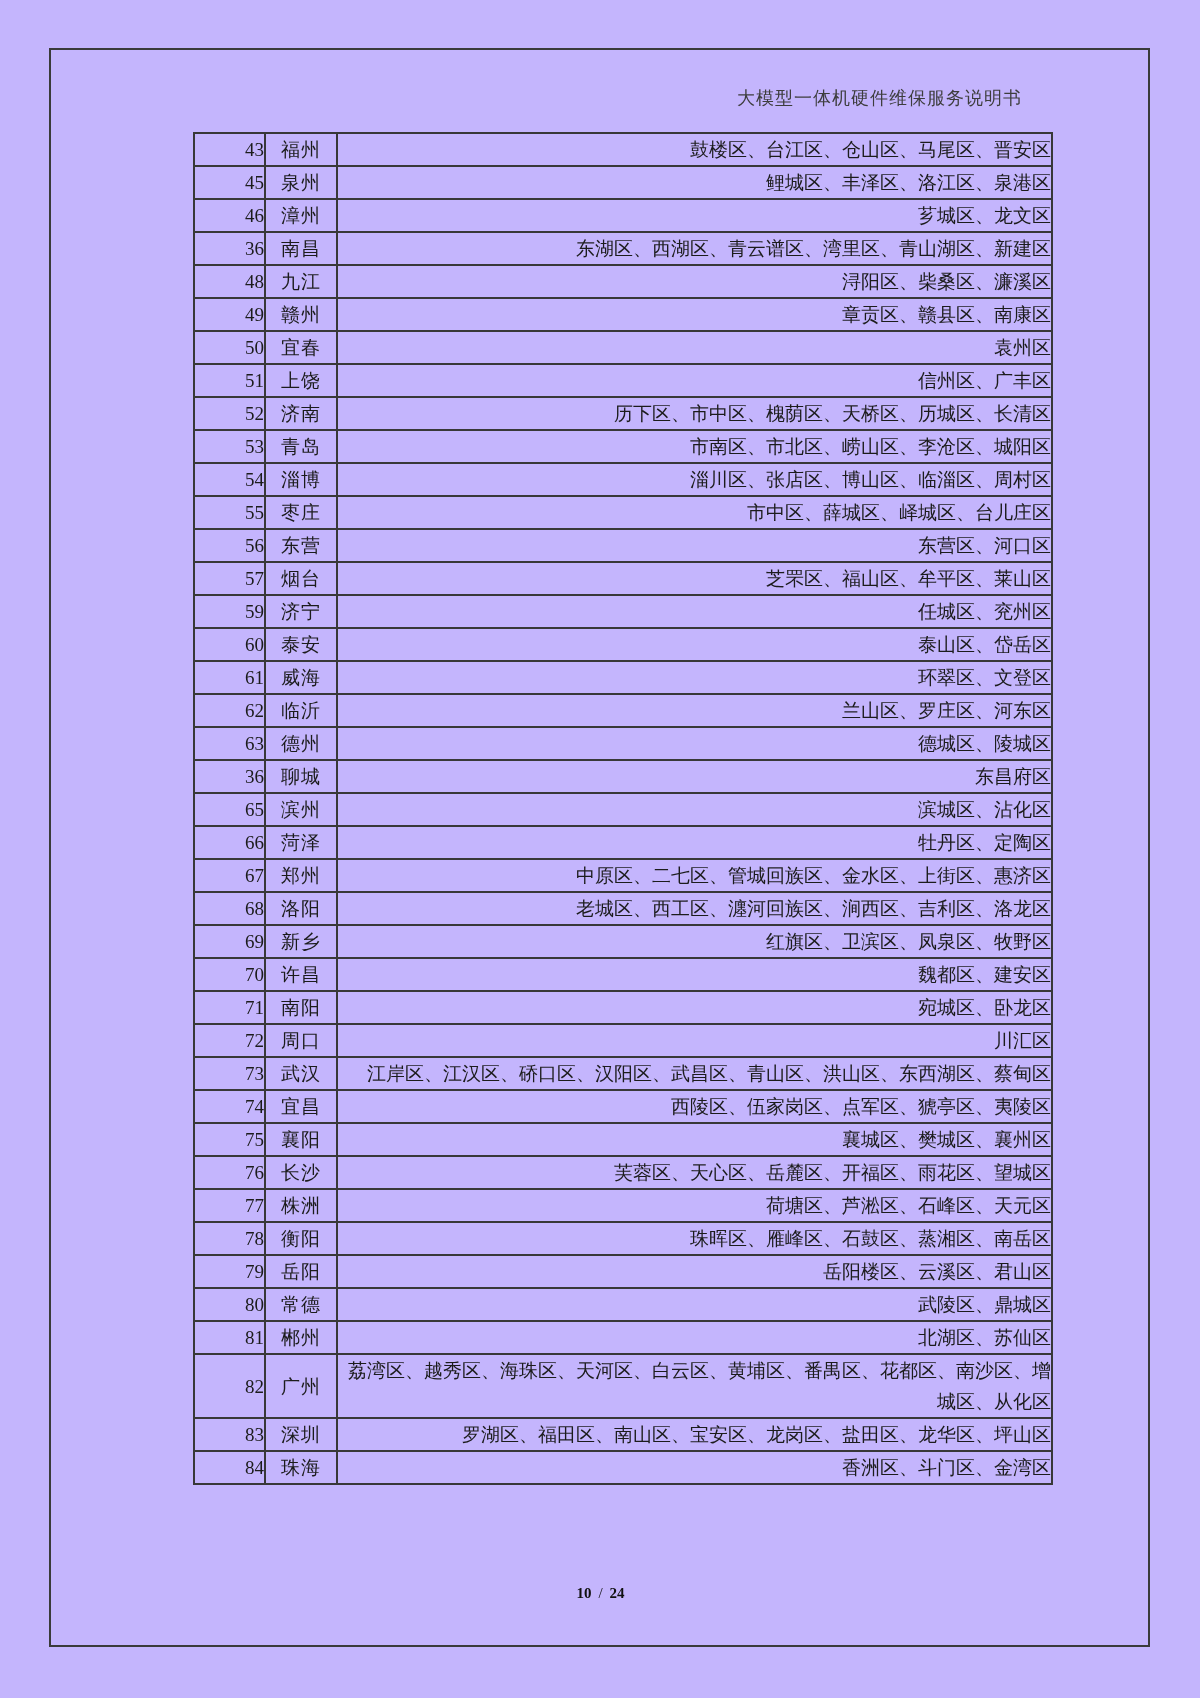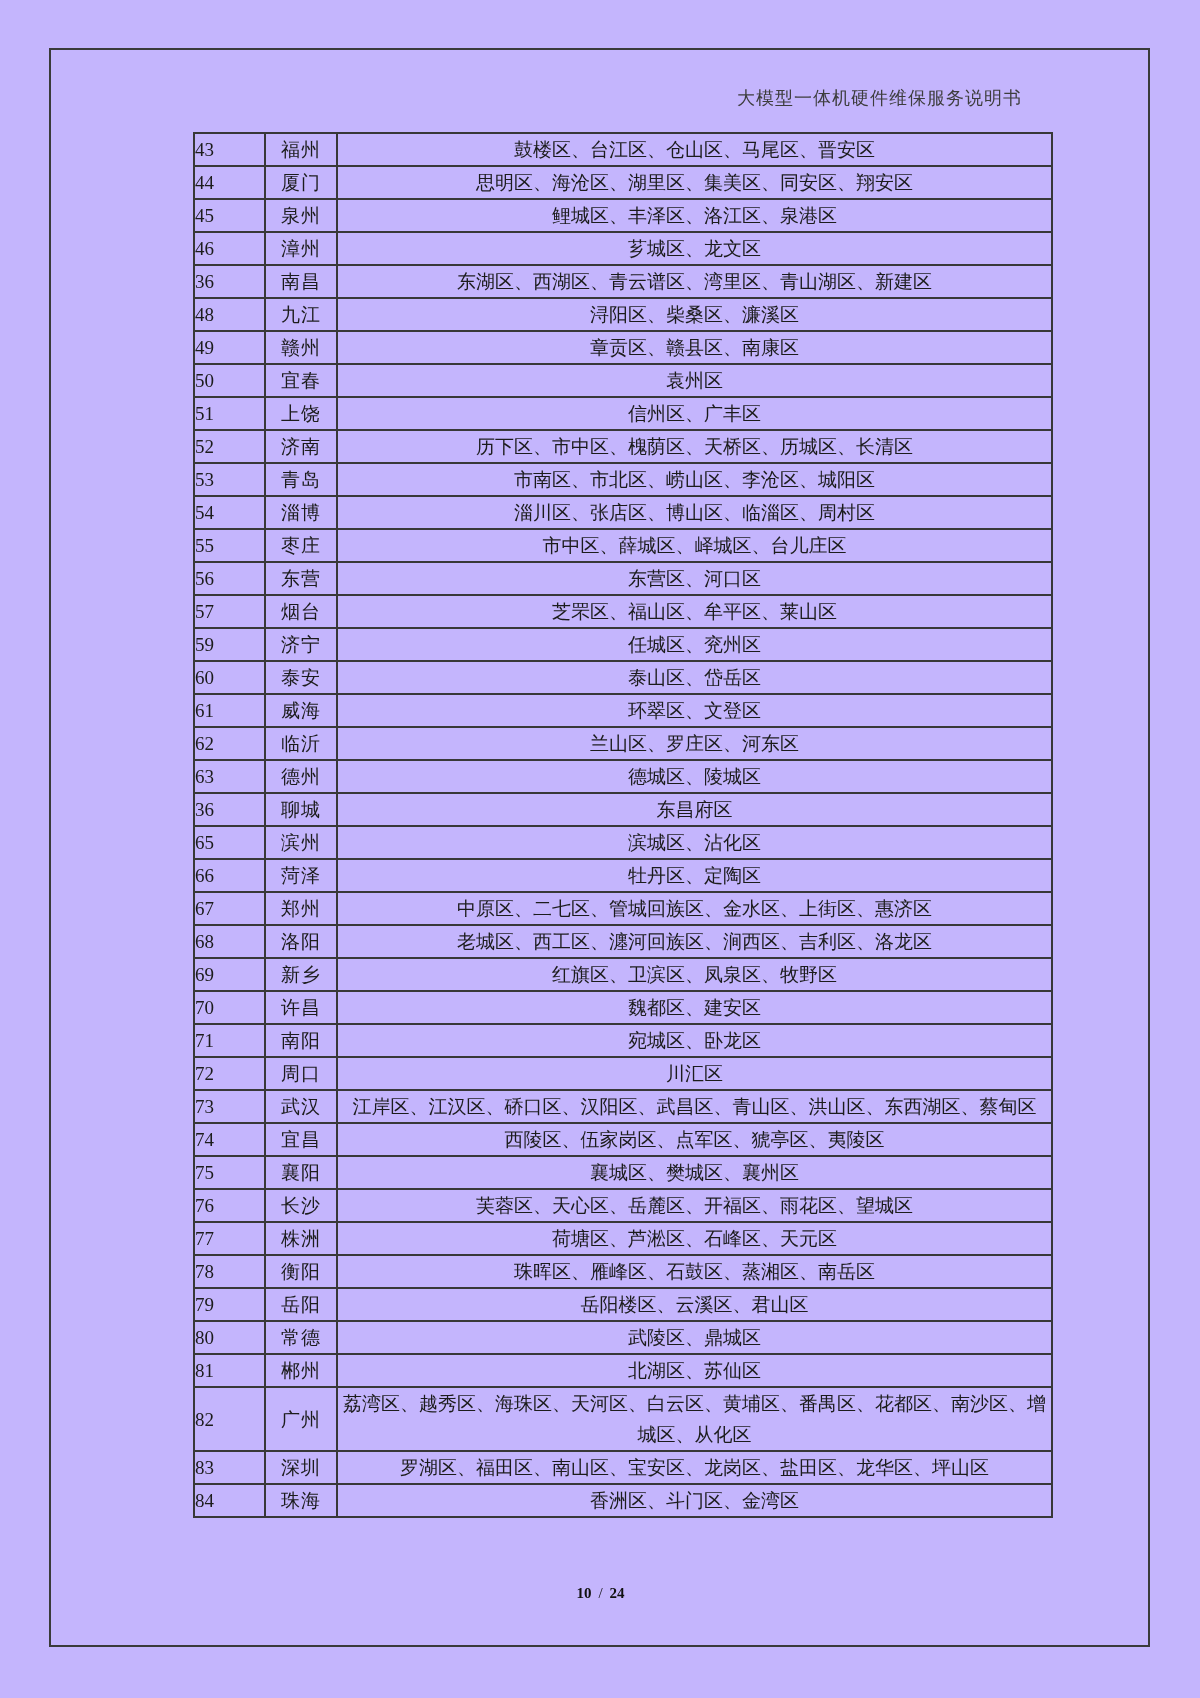--- a/index.html
+++ b/index.html
@@ -49,29 +49,29 @@
   table.city-table td {
     border: 2px solid #383838;
     height: 31px;
     padding: 0;
     font-size: 19px;
     line-height: 31px;
     vertical-align: middle;
     color: #1c1c1c;
   }
   td.col-no {
-    text-align: left;
+    text-align: right;
     font-family: "Liberation Serif", "DejaVu Serif", serif;
   }
   td.col-city {
     text-align: center;
     letter-spacing: 1px;
   }
   td.col-districts {
-    text-align: center;
+    text-align: right;
     padding-left: 11px;
     padding-right: 8px;
     line-height: 32px;
   }
   .footer {
     position: absolute;
     top: 1585px;
     left: 49px;
     width: 1103px;
     text-align: center;
@@ -96,25 +96,20 @@
       <col style="width:72px">
       <col style="width:715px">
     </colgroup>
     <tbody>
   <tr>
     <td class="col-no">43</td>
     <td class="col-city">福州</td>
     <td class="col-districts">鼓楼区、台江区、仓山区、马尾区、晋安区</td>
   </tr>
 
-  <tr>
-    <td class="col-no">44</td>
-    <td class="col-city">厦门</td>
-    <td class="col-districts">思明区、海沧区、湖里区、集美区、同安区、翔安区</td>
-  </tr>
 
   <tr>
     <td class="col-no">45</td>
     <td class="col-city">泉州</td>
     <td class="col-districts">鲤城区、丰泽区、洛江区、泉港区</td>
   </tr>
 
   <tr>
     <td class="col-no">46</td>
     <td class="col-city">漳州</td>

